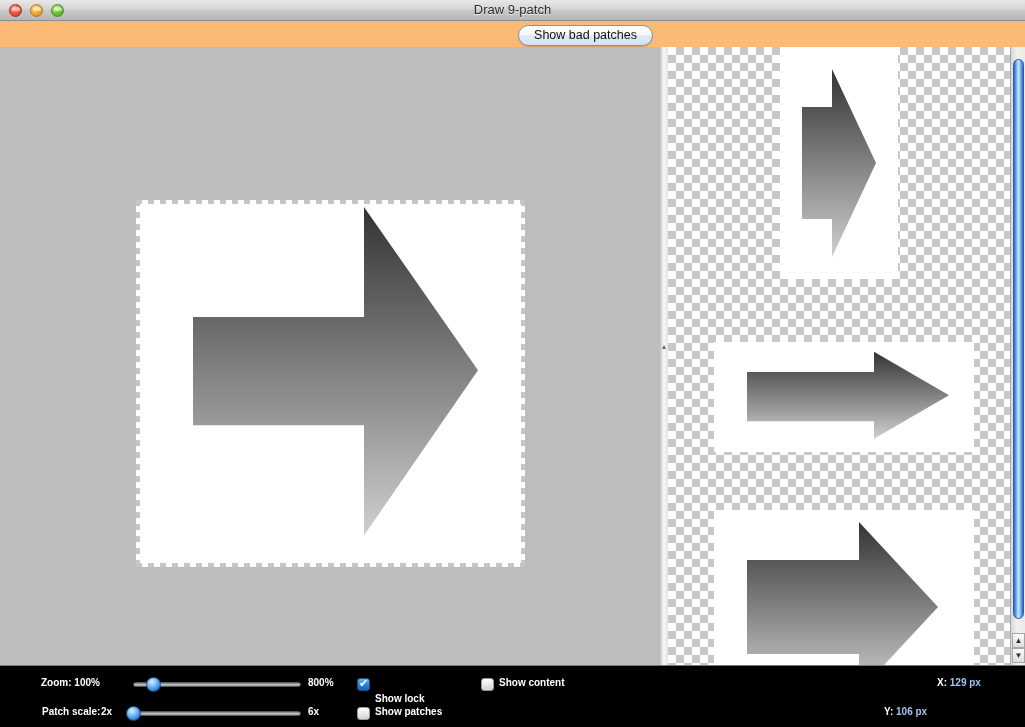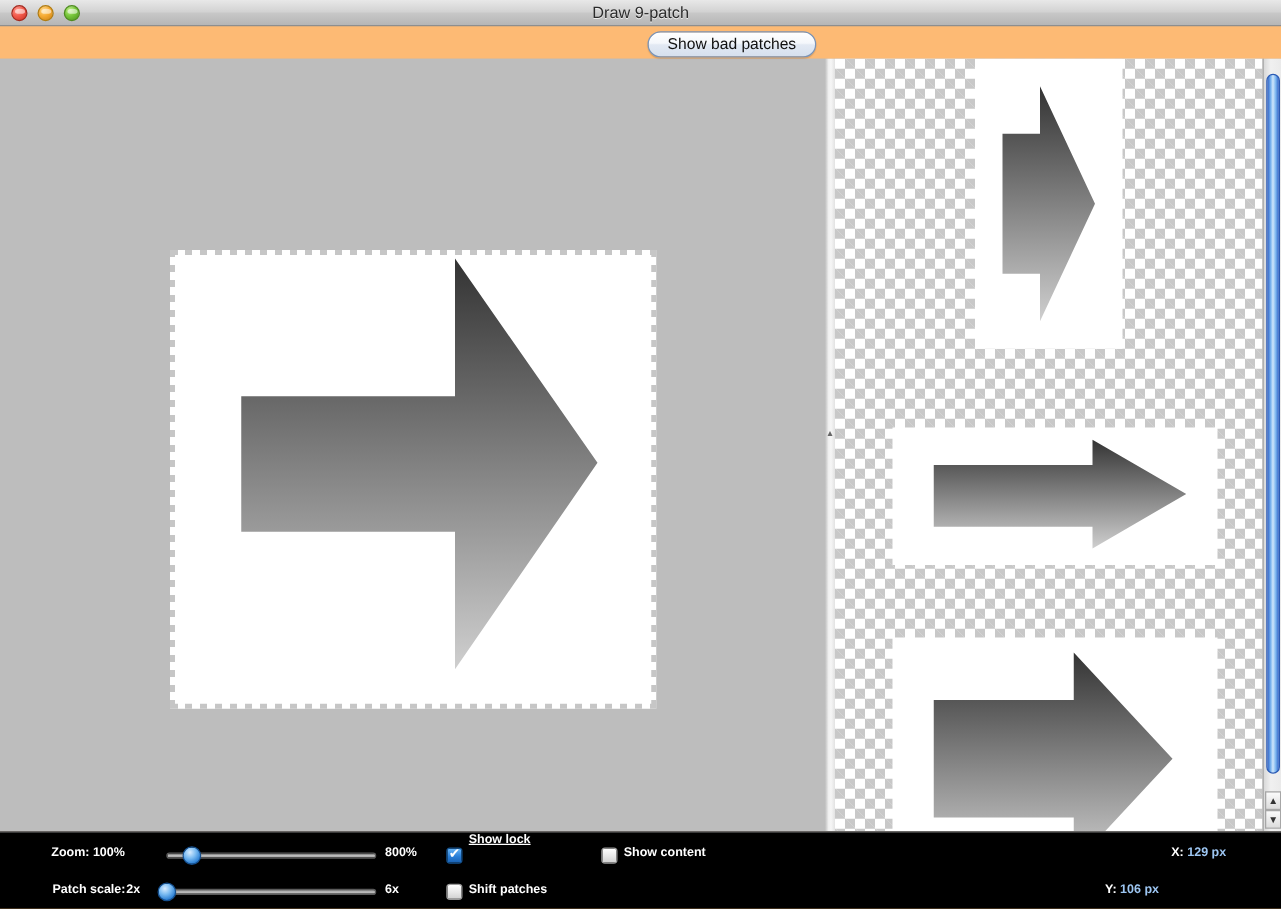--- a/index.html
+++ b/index.html
@@ -390,27 +390,27 @@
     <div class="slider-knob" style="left:146px; top:11px;"></div>
     <div class="ctl-label" style="left:308px; top:11px;">800%</div>
 
     <div class="ctl-label" style="left:42px; top:40px;">Patch scale:</div>
     <div class="ctl-label" style="left:101px; top:40px;">2x</div>
     <div class="slider-track" style="left:133px; top:45px; width:168px;"></div>
     <div class="slider-knob" style="left:126px; top:40px;"></div>
     <div class="ctl-label" style="left:308px; top:40px;">6x</div>
 
     <div class="checkbox cb-on" style="left:357px; top:12px;"></div>
-    <div class="ctl-label" style="left:375px; top:0;text-decoration:underline;">Show lock</div>
+    <div class="ctl-label" style="left:375px; top:27px;">Show lock</div>
 
     <div class="checkbox cb-off" style="left:481px; top:12px;"></div>
     <div class="ctl-label" style="left:499px; top:11px;">Show content</div>
 
     <div class="checkbox cb-off" style="left:357px; top:41px;"></div>
-    <div class="ctl-label" style="left:375px; top:40px;">Shift patches</div>
+    <div class="ctl-label" style="left:375px; top:40px;">Show patches</div>
 
     <div class="ctl-label" style="left:937px; top:11px;">
       <span>X:</span>
       <span class="coord-val">129 px</span>
     </div>
     <div class="ctl-label" style="left:884px; top:40px;">
       <span>Y:</span>
       <span class="coord-val">106 px</span>
     </div>
 

